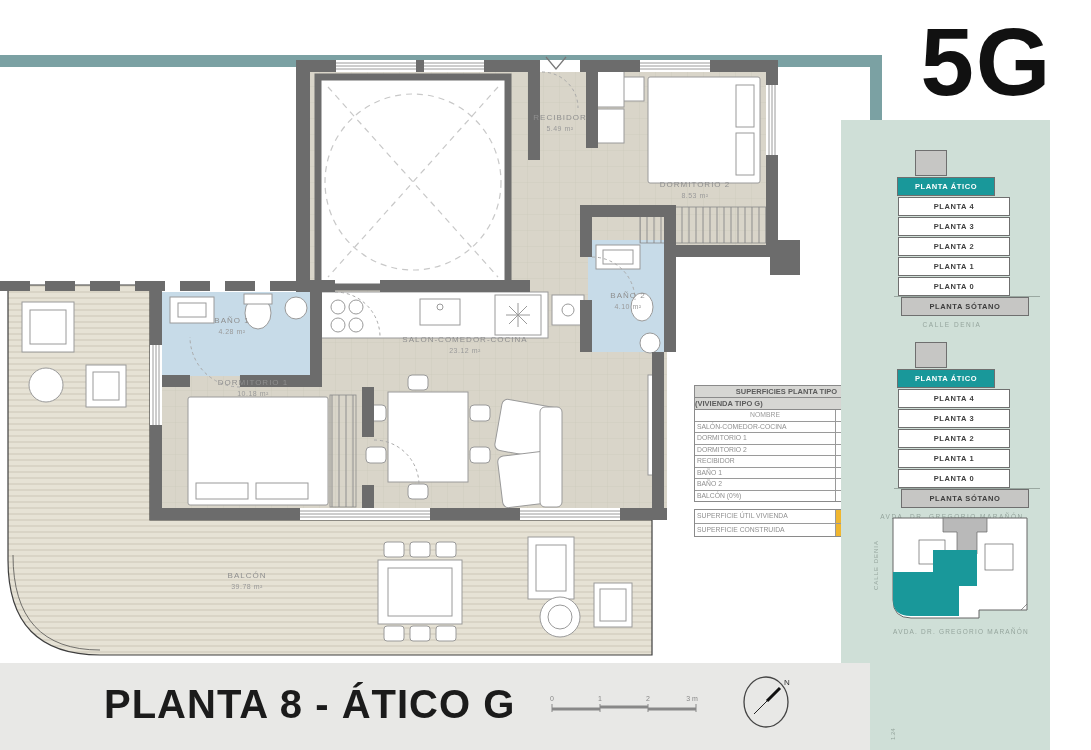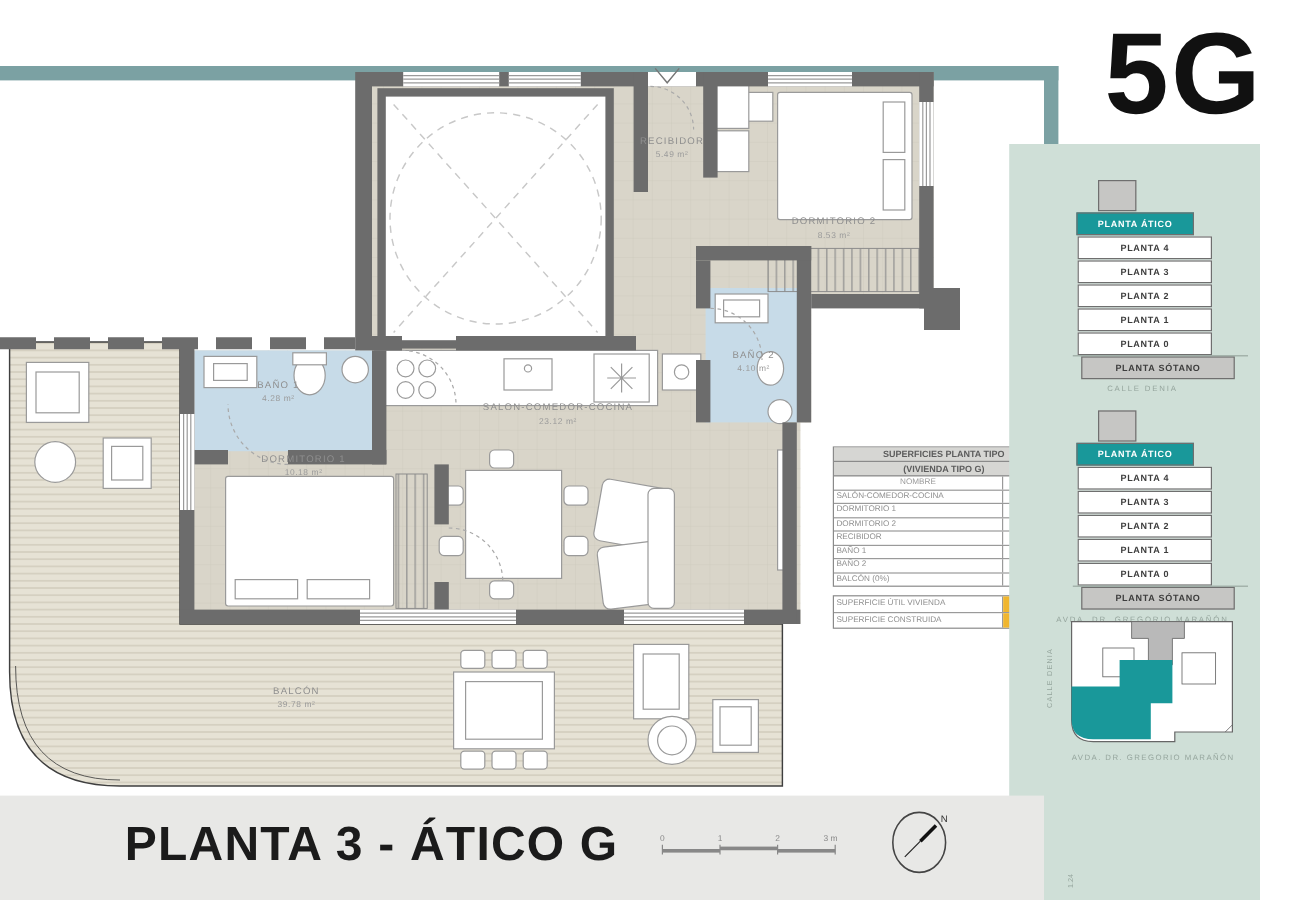--- a/index.html
+++ b/index.html
@@ -17,25 +17,25 @@
   .stack{position:absolute;width:150px;left:36px;}
   .stack .chimney{width:30px;height:24px;background:#c6c6c4;border:1px solid #6f6f6f;margin-left:38px;}
   .frow{height:17px;border:1px solid #6f6f6f;background:#fff;display:flex;align-items:center;justify-content:center;
         font-size:7.5px;font-weight:bold;color:#3d3d3d;letter-spacing:.6px;margin-top:1px;}
   .frow.atico{background:#19989a;color:#fff;width:96px;margin-left:20px;}
   .frow.mid{width:110px;margin-left:21px;}
   .frow.sotano{width:126px;margin-left:24px;background:#c6c6c4;position:relative;}
   .groundline{position:absolute;left:-8px;right:-12px;height:1px;background:#9aa8a1;}
   .stack-caption{margin-top:5px;text-align:center;font-size:6.5px;color:#95a59d;letter-spacing:1.5px;}
   
-  #sup-table{left:694px;top:372px;width:185px;font-size:6.8px;color:#8f8f8f;}
+  #sup-table{left:694px;top:385px;width:185px;font-size:6.8px;color:#8f8f8f;}
   #sup-table .box{border:1px solid #8a8a8a;background:#fff;}
   #sup-table .tt{background:#d6d6d3;color:#5c5c5c;font-weight:bold;font-size:7.5px;text-align:center;
       padding:1px 0;border-bottom:1px solid #8a8a8a;}
-  #sup-table .tt2{background:#d6d6d3;color:#5c5c5c;font-weight:bold;font-size:7.5px;text-align:center;
+  #sup-table .tt2{background:#d6d6d3;color:#5c5c5c;font-weight:bold;font-size:7.5px;
       padding:1px 0;border-bottom:1px solid #8a8a8a;}
   .trow{display:grid;grid-template-columns:1fr 42px;border-bottom:1px solid #9a9a9a;height:10.5px;line-height:10.5px;}
   .trow:last-child{border-bottom:none;}
   .trow .n{padding-left:2px;border-right:1px solid #9a9a9a;overflow:hidden;white-space:nowrap;}
   .trow .v{text-align:right;padding-right:2px;}
   .trow.hdr .n,.trow.hdr .v{text-align:center;padding:0;color:#9a9a9a;}
   #totals{margin-top:7px;}
   #totals .trow{height:12.5px;line-height:12.5px;}
   #totals .v{background:#f0b62f;color:#6f6f6f;}
   
@@ -333,21 +333,21 @@
       <rect x="104" y="32" width="28" height="26" fill="#fff" stroke="#666" stroke-width="0.7"></rect>
       <path d="M12,60 H52 V38 H96 V74 H78 V104 H30 Q12,104 12,88 Z" fill="#19989a"></path>
       <path d="M140,98 L146,92" stroke="#666" stroke-width="0.7" fill="none"></path>
     </svg>
     <div class="street-left" style="left:32px;top:470px">CALLE DENIA</div>
     <div class="street-bottom" style="left:40px;top:508px">AVDA. DR. GREGORIO MARAÑÓN</div>
   </div>
   <div class="abs" id="sidebar-footnote">1.24</div>
 
   <div class="abs" id="title-strip"></div>
-  <div class="abs" id="page-title">PLANTA 3 - ÁTICO G</div>
+  <div class="abs" id="page-title">PLANTA 8 - ÁTICO G</div>
 
   <svg class="abs" style="left:540px;top:692px" width="170" height="30" viewBox="0 0 170 30">
     <text class="scale-label" x="12" y="9">0</text>
     <text class="scale-label" x="60" y="9">1</text>
     <text class="scale-label" x="108" y="9">2</text>
     <text class="scale-label" x="152" y="9">3 m</text>
     <line x1="12" y1="16" x2="156" y2="16" stroke="#888" stroke-width="1"></line>
     <path d="M12,12 V20 M60,12 V20 M108,12 V20 M156,12 V20" stroke="#888" stroke-width="1"></path>
     <rect x="12" y="16" width="48" height="2.5" fill="#888"></rect>
     <rect x="60" y="13.5" width="48" height="2.5" fill="#888"></rect>

